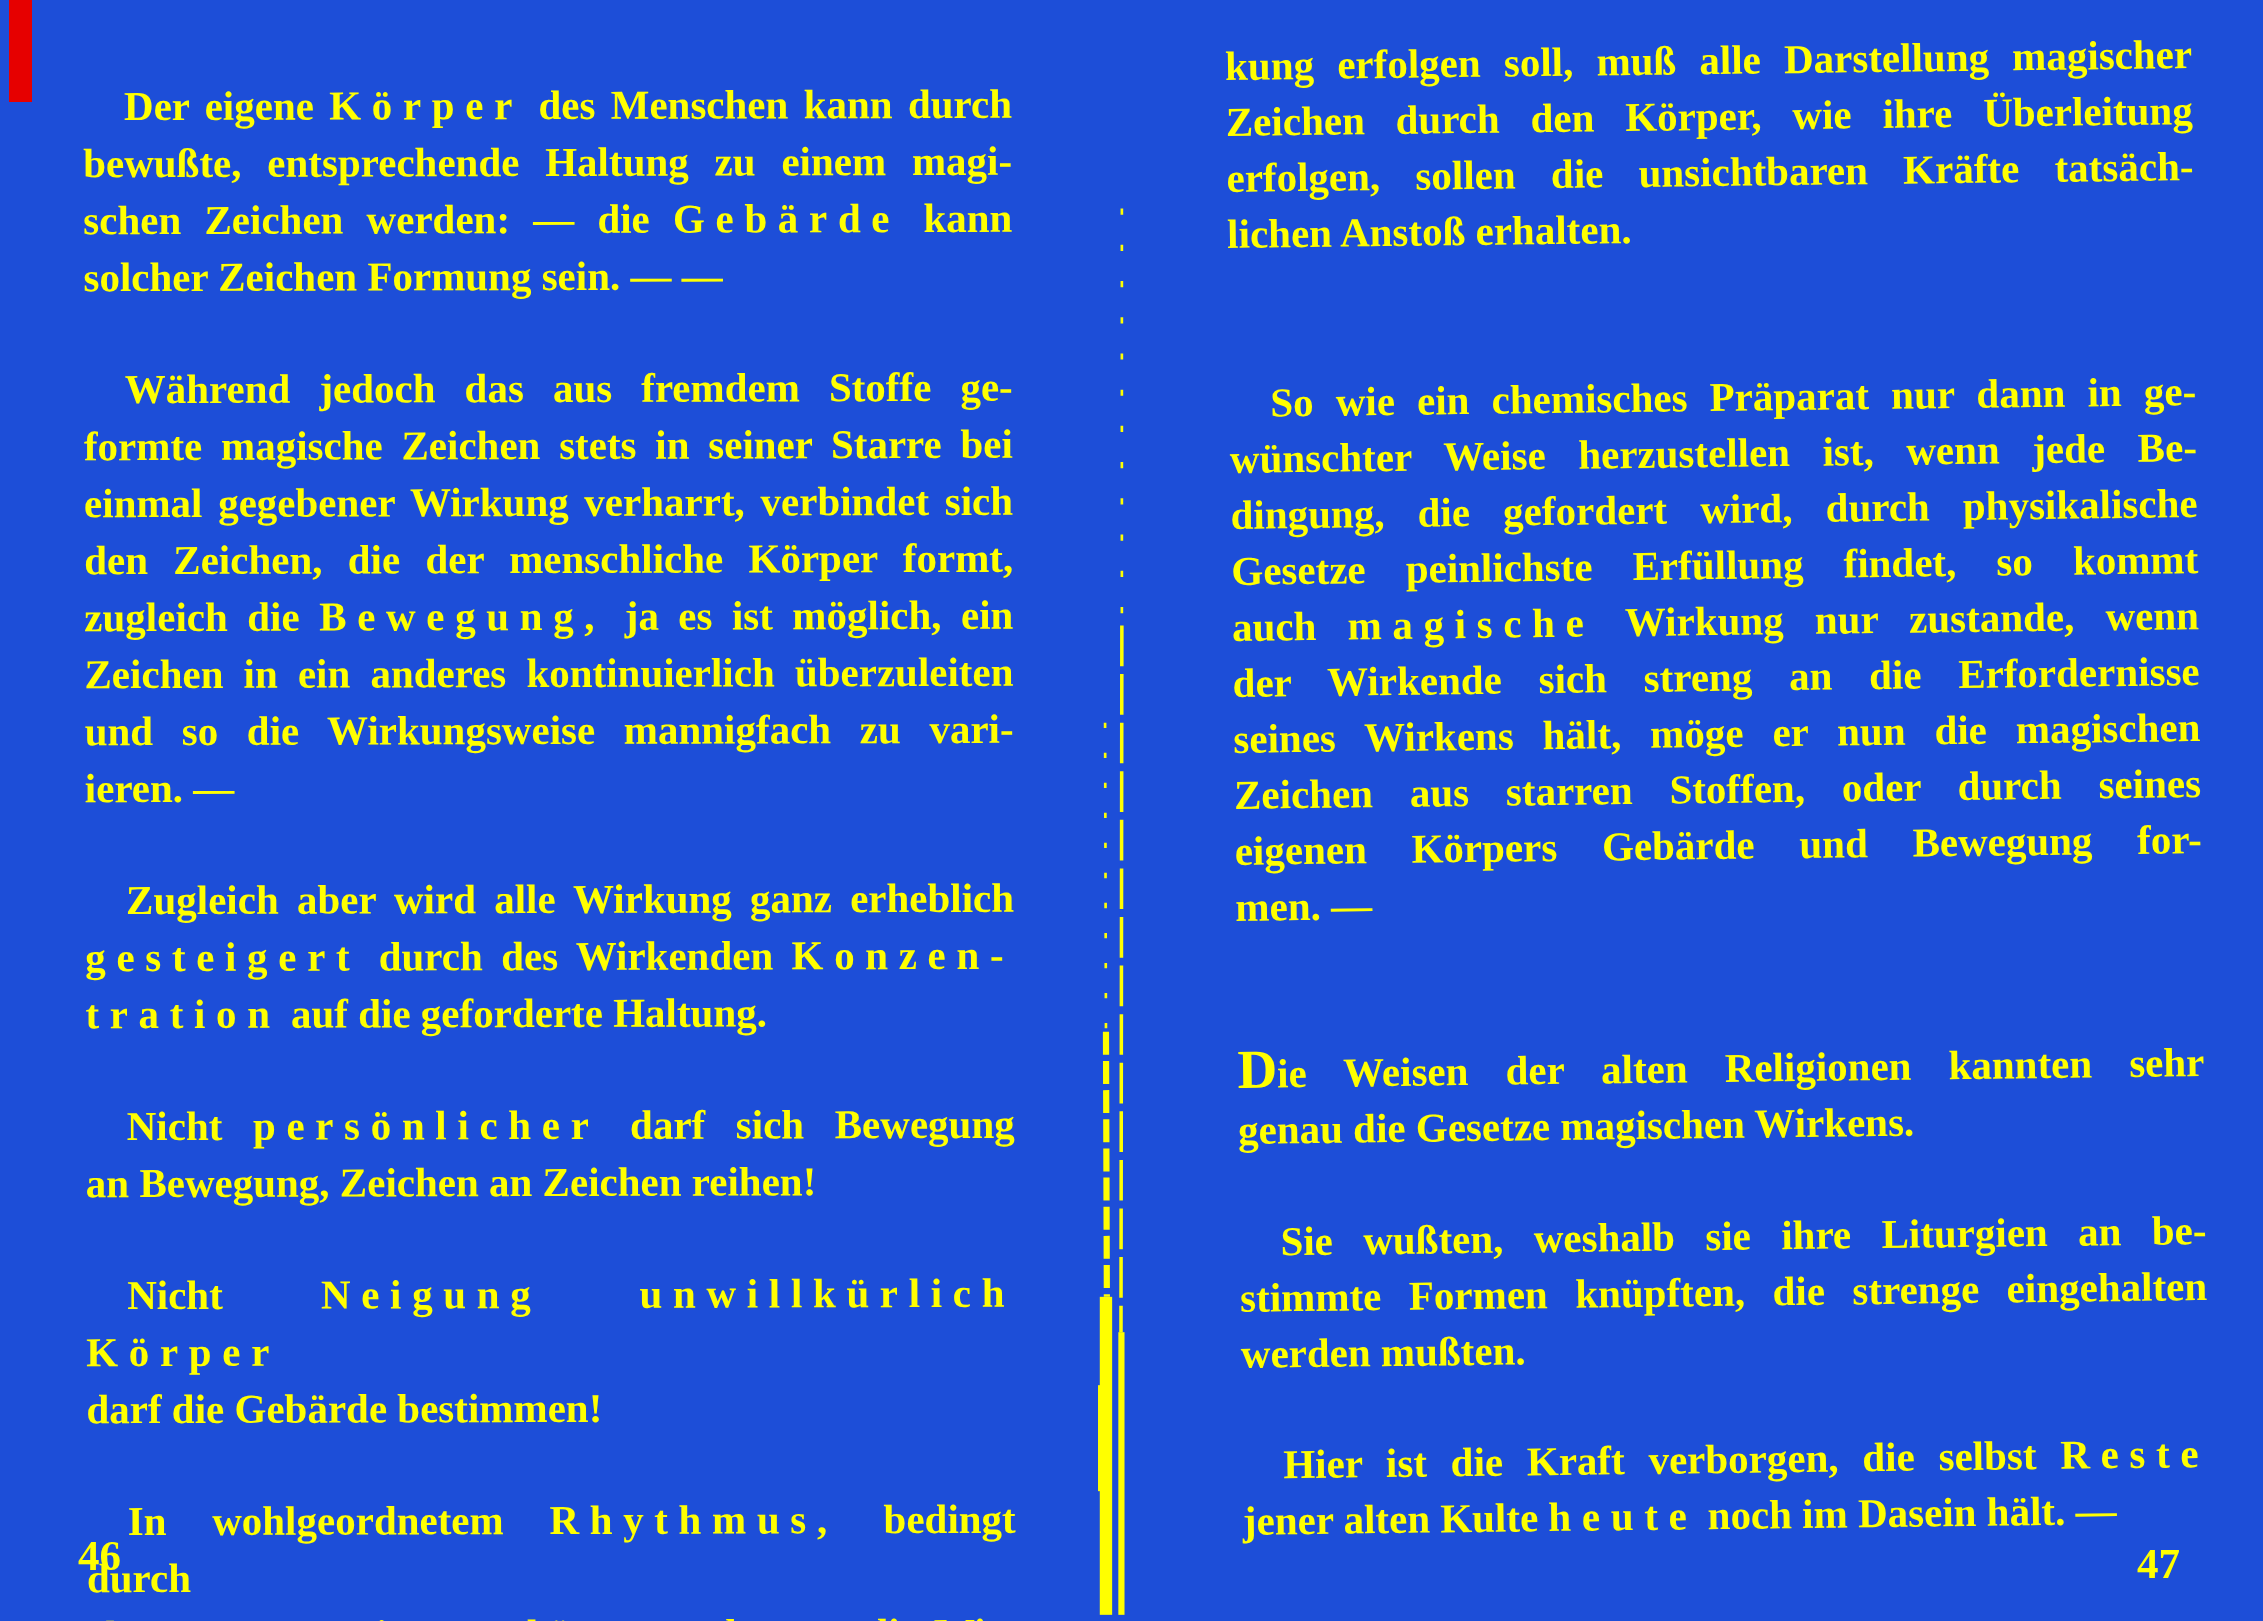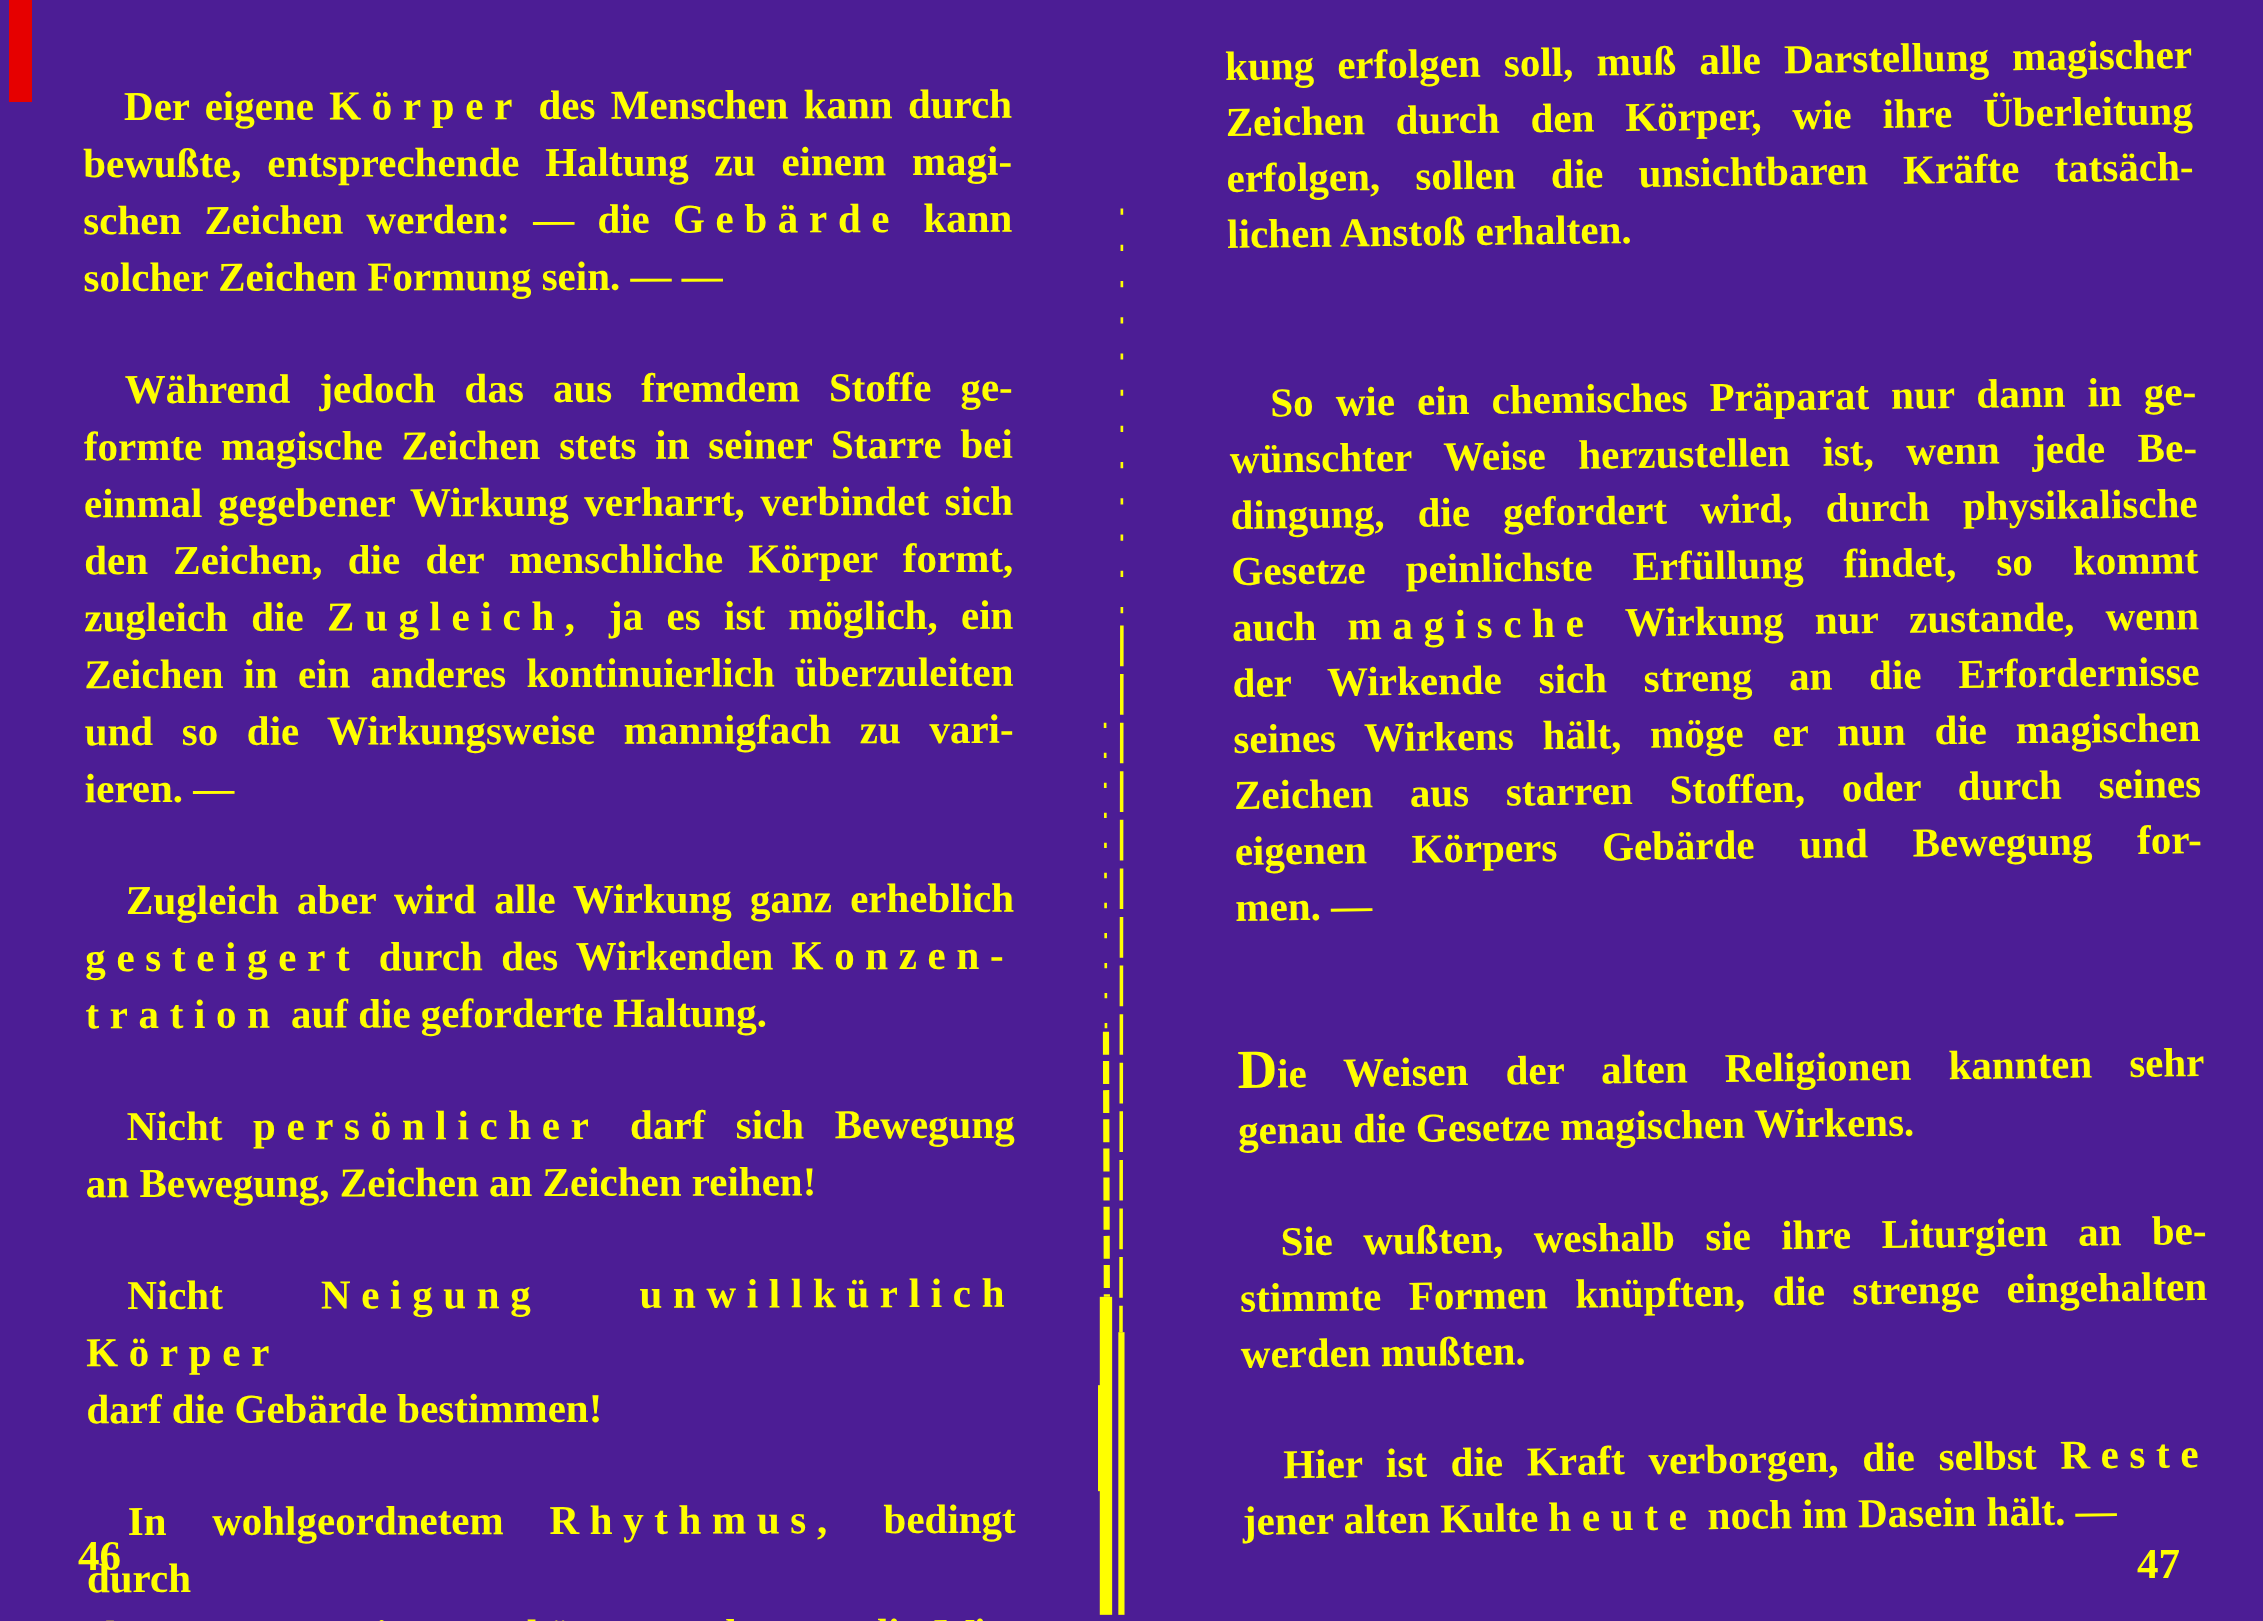--- a/index.html
+++ b/index.html
@@ -4,21 +4,21 @@
 <style>
   html, body {
     margin: 0;
     padding: 0;
     background: #000000;
   }
   #stage {
     position: relative;
     width: 2263px;
     height: 1622px;
-    background: #4c1d95;
+    background: #1d4ed8;
     overflow: hidden;
     font-family: "Liberation Serif", "DejaVu Serif", serif;
   }
   .page-col {
     position: absolute;
     color: #ffff00;
     font-weight: bold;
   }
   #page-left-col {
     left: 85px;
@@ -86,21 +86,21 @@
         <div class="line indent"><span>Der eigene </span><span class="g">Körper</span><span> des Menschen kann durch</span></div>
         <div class="line"><span>bewußte, entsprechende Haltung zu einem magi-</span></div>
         <div class="line"><span>schen Zeichen werden: — die </span><span class="g">Gebärde</span><span> kann</span></div>
         <div class="line short"><span>solcher Zeichen Formung sein. — —</span></div>
       </div>
       <div class="para" style="margin-bottom: 55px;">
         <div class="line indent"><span>Während jedoch das aus fremdem Stoffe ge-</span></div>
         <div class="line"><span>formte magische Zeichen stets in seiner Starre bei</span></div>
         <div class="line"><span>einmal gegebener Wirkung verharrt, verbindet sich</span></div>
         <div class="line"><span>den Zeichen, die der menschliche Körper formt,</span></div>
-        <div class="line"><span>zugleich die </span><span class="g">Zugleich,</span><span> ja es ist möglich, ein</span></div>
+        <div class="line"><span>zugleich die </span><span class="g">Bewegung,</span><span> ja es ist möglich, ein</span></div>
         <div class="line"><span>Zeichen in ein anderes kontinuierlich überzuleiten</span></div>
         <div class="line"><span>und so die Wirkungsweise mannigfach zu vari-</span></div>
         <div class="line short"><span>ieren. —</span></div>
       </div>
       <div class="para" style="margin-bottom: 55px;">
         <div class="line indent"><span>Zugleich aber wird alle Wirkung ganz erheblich</span></div>
         <div class="line"><span class="g">gesteigert</span><span> durch des Wirkenden </span><span class="g">Konzen-</span></div>
         <div class="line short"><span class="g">tration</span><span> auf die geforderte Haltung.</span></div>
       </div>
       <div class="para" style="margin-bottom: 55px;">

